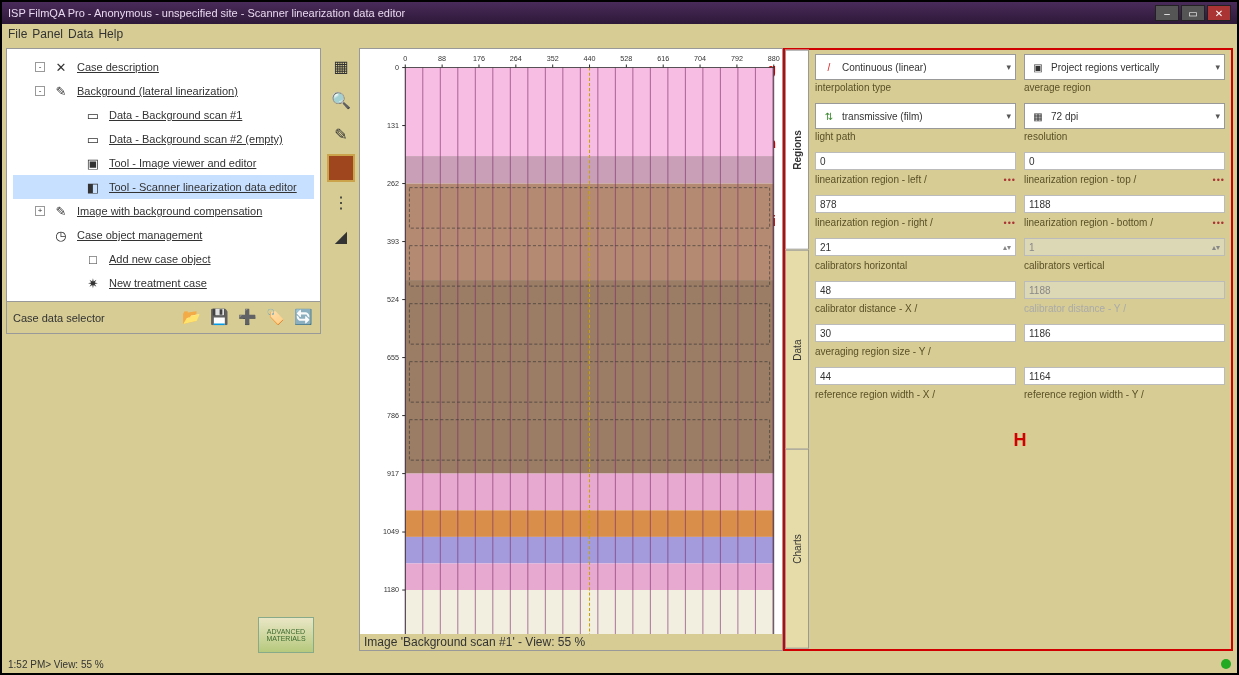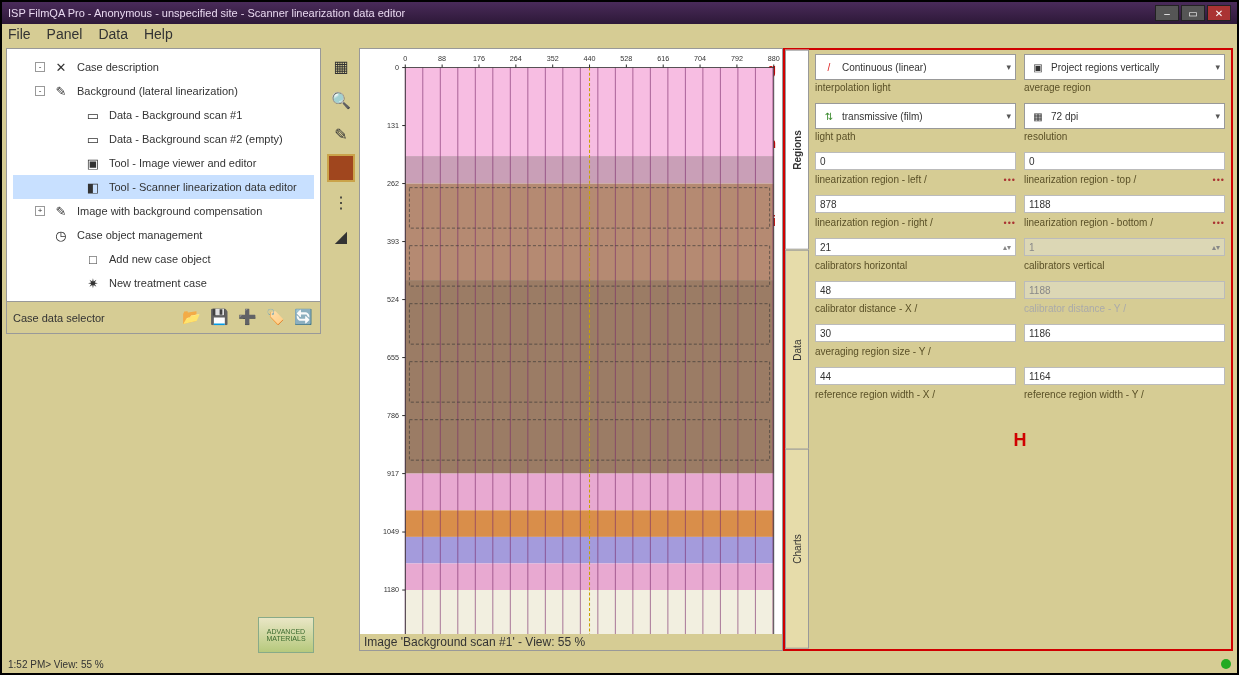--- a/index.html
+++ b/index.html
@@ -2,32 +2,32 @@
 <html><head>
 <meta charset="utf-8">
 <style>
 * { box-sizing: border-box; margin: 0; padding: 0; }
 body { font-family: "Segoe UI", Tahoma, sans-serif; font-size: 11px; background: #000; color: #333; }
 .window { width: 1239px; height: 675px; background: #d6cc94; border: 2px solid #000; position: relative; display: flex; flex-direction: column; }
 .titlebar { height: 22px; background: linear-gradient(#4a2b5a, #2d1838); color: #e8d8ef; display: flex; align-items: center; padding: 0 6px; font-size: 11px; }
 .titlebar .controls { margin-left: auto; display: flex; gap: 2px; }
 .titlebar .controls span { width: 24px; height: 16px; background: #555; color: #fff; display: inline-flex; align-items: center; justify-content: center; font-size: 10px; border: 1px solid #222; }
 .titlebar .controls .close { background: #a33; }
-.menubar { height: 20px; background: #d6cc94; display: flex; align-items: center; padding: 0 6px; gap: 16px; font-size: 14px; }
+.menubar { height: 20px; background: #d6cc94; display: flex; align-items: center; padding: 0 6px; gap: 5px; font-size: 12px; }
 .menubar span { cursor: default; }
 .main { flex: 1; display: flex; overflow: hidden; }
 .sidebar { width: 315px; background: #fff; border: 1px solid #999; margin: 4px; display: flex; flex-direction: column; }
 .tree { flex: 1; padding: 6px; }
 .tree .item { display: flex; align-items: center; height: 24px; gap: 6px; font-size: 11px; padding-left: 0; }
 .tree .item.indent1 { padding-left: 22px; }
 .tree .item.indent2 { padding-left: 54px; }
 .tree .expander { width: 10px; height: 10px; border: 1px solid #999; font-size: 8px; line-height: 8px; text-align: center; background: #fff; }
 .tree .icon { width: 20px; height: 20px; display: inline-flex; align-items: center; justify-content: center; font-size: 13px; }
 .tree .item.active { background: #c8e0ff; }
-.tree .label { white-space: nowrap; }
+.tree .label { white-space: nowrap; text-decoration: underline; }
 .sb-footer { height: 32px; background: #d6cc94; border-top: 1px solid #999; display: flex; align-items: center; padding: 0 6px; gap: 8px; }
 .sb-footer .sp { margin-left: auto; }
 .sb-footer .ico { width: 20px; height: 20px; font-size: 15px; }
 .below-sb { height: 42px; display: flex; align-items: flex-start; padding: 0 6px; font-size: 10px; }
 .center { flex: 1; display: flex; margin: 4px 0; }
 .toolcol { width: 34px; display: flex; flex-direction: column; gap: 6px; padding: 4px 2px; }
 .toolcol .tool { width: 28px; height: 28px; display: flex; align-items: center; justify-content: center; border: 1px solid transparent; font-size: 16px; }
 .chartwrap { flex: 1; background: #fff; border: 1px solid #999; position: relative; display: flex; flex-direction: column; }
 .chart { flex: 1; position: relative; overflow: hidden; }
 .chart svg { position: absolute; inset: 0; }
@@ -257,21 +257,21 @@
       </div>
       <div class="props">
 
         <div class="row2">
           <div class="cell">
             <div class="dropdown">
               <span class="dd-icon" style="color:#d22;">/</span>
               <span>Continuous (linear)</span>
               <span class="dd-arrow">▾</span>
             </div>
-            <div class="sublabel">interpolation light</div>
+            <div class="sublabel">interpolation type</div>
           </div>
           <div class="cell">
             <div class="dropdown">
               <span class="dd-icon">▣</span>
               <span>Project regions vertically</span>
               <span class="dd-arrow">▾</span>
             </div>
             <div class="sublabel">average region</div>
           </div>
         </div>

